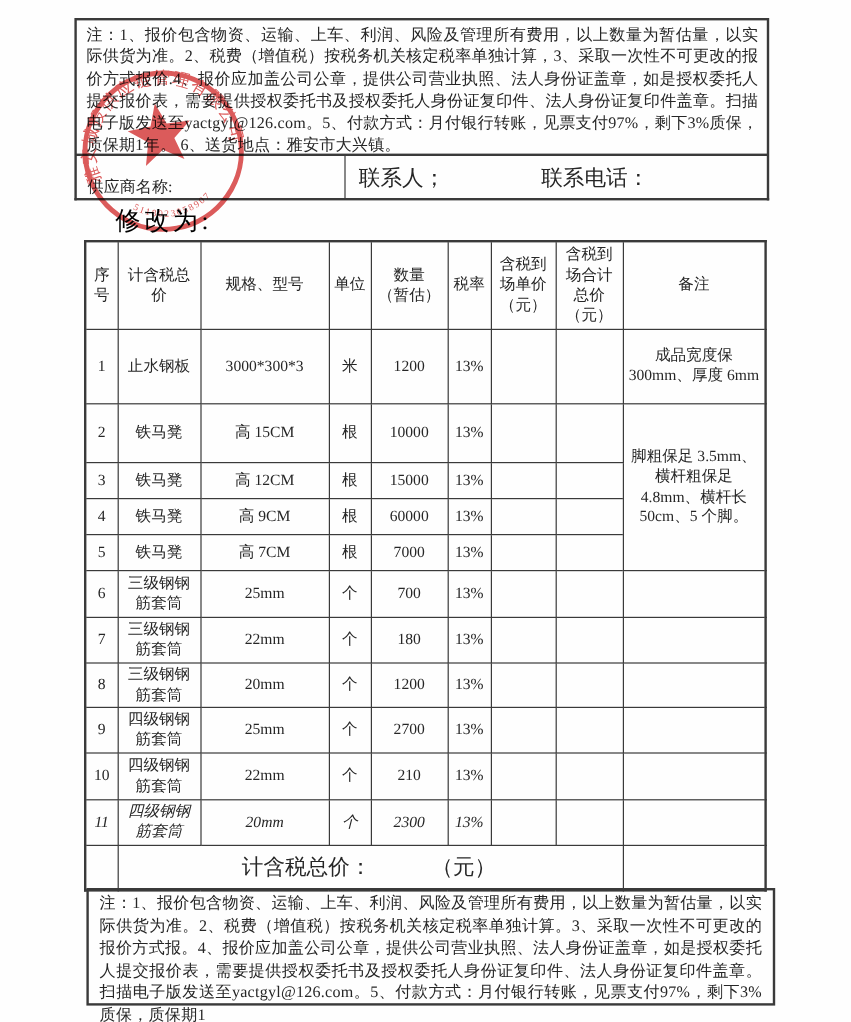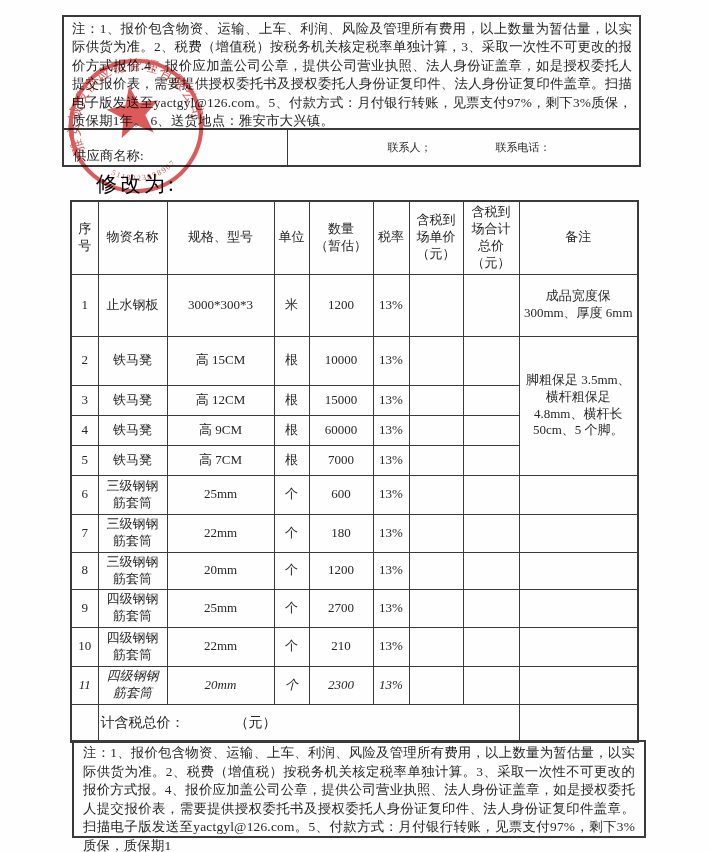--- a/index.html
+++ b/index.html
@@ -30,23 +30,23 @@
     position:absolute;left:62px;top:130px;width:579px;height:37px;
     border:2px solid #3a3a3a;border-top:none;box-sizing:border-box;
     display:flex;
   }
   .supplier-cell-1{
     width:224px;border-right:1px solid #3a3a3a;box-sizing:border-box;
     display:flex;align-items:flex-end;padding-left:9px;font-size:13.4px;
   }
   .supplier-cell-2{
     flex:1;display:flex;align-items:center;
-    padding-left:11px;font-size:11px;justify-content:center;
-  }
-  .phone-label{margin-left:64px;}
+    padding-left:11px;font-size:18px;
+  }
+  .phone-label{margin-left:80px;}
 
   
   .modify{
     position:absolute;left:96px;top:170px;
     font-size:21px;letter-spacing:3px;color:#000000;
   }
 
   
   .stamp{
     position:absolute;left:62px;top:52px;width:148px;height:148px;
@@ -75,22 +75,22 @@
   tr.r2{height:49px;}
   tr.r3,tr.r4,tr.r5{height:30px;}
   tr.r6{height:39px;}
   tr.r7{height:38px;}
   tr.r8{height:37px;}
   tr.r9{height:38px;}
   tr.r10{height:39px;margin-left:42px;}
   tr.r11{height:38px;font-style:italic;}
   tr.rtotal{height:38px;}
   .total-flex{
-    display:flex;justify-content:flex-start;align-items:center;
-    gap:50px;padding-right:2px;font-size:14px;
+    display:flex;justify-content:center;align-items:center;
+    gap:50px;padding-right:2px;font-size:18px;
   }
 
   
   .bottom-box{
     position:absolute;left:72px;top:740px;width:574px;height:98px;
     border:2px solid #3a3a3a;box-sizing:border-box;
     padding:2px 9px 0 9px;
   }
   .bottom-box .note-text{
     font-size:13.4px;line-height:18.6px;
@@ -144,21 +144,21 @@
       <col style="width:35px">
         <col style="width:64px">
         <col style="width:36px">
       <col style="width:54px">
         <col style="width:56px">
         <col style="width:119px">
     </colgroup>
     <tbody>
         <tr class="hdr">
       <th class="pre">序号</th>
-      <th>物资名称</th>
+      <th>计含税总价</th>
       <th>规格、型号</th>
       <th class="pre">单位</th>
       <th class="pre">数量
 （暂估）</th>
       <th class="pre">税率</th>
       <th class="pre">含税到
 场单价
 （元）</th>
       <th class="pre">含税到
 场合计
@@ -222,21 +222,21 @@
       <td>13%</td>
       <td></td>
       <td></td>
     </tr>
 
     <tr class="r6">
       <td>6</td>
       <td>三级钢钢筋套筒</td>
       <td>25mm</td>
       <td>个</td>
-      <td>600</td>
+      <td>700</td>
       <td>13%</td>
       <td></td>
       <td></td>
       <td></td>
     </tr>
 
     <tr class="r7">
       <td>7</td>
       <td>三级钢钢筋套筒</td>
       <td>22mm</td>

